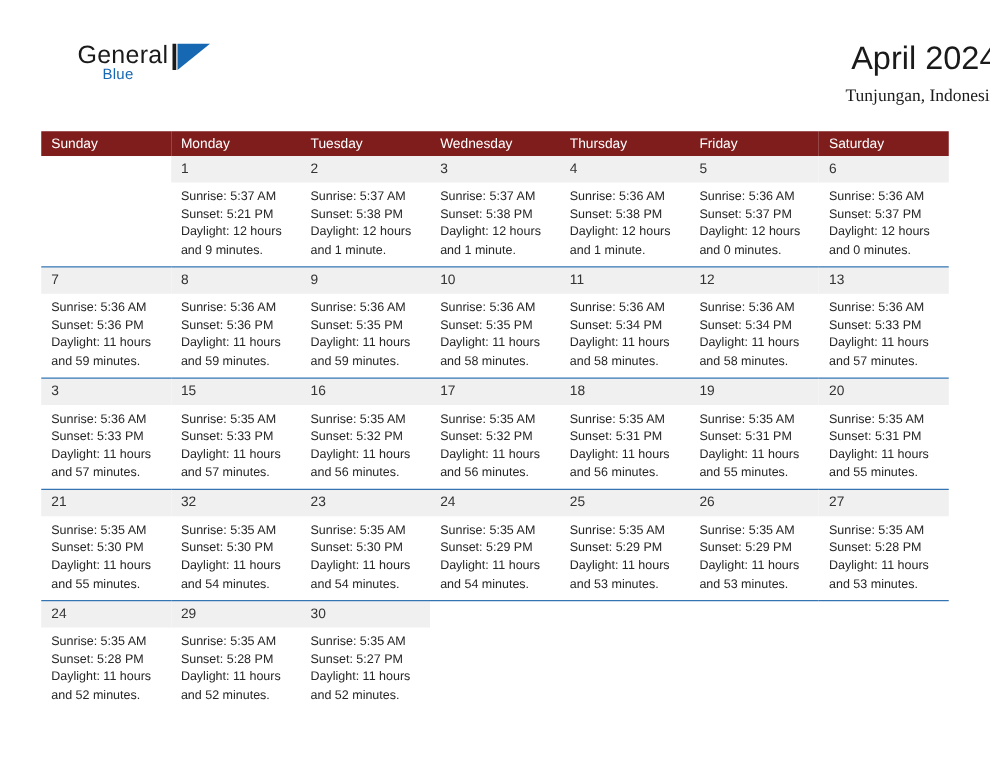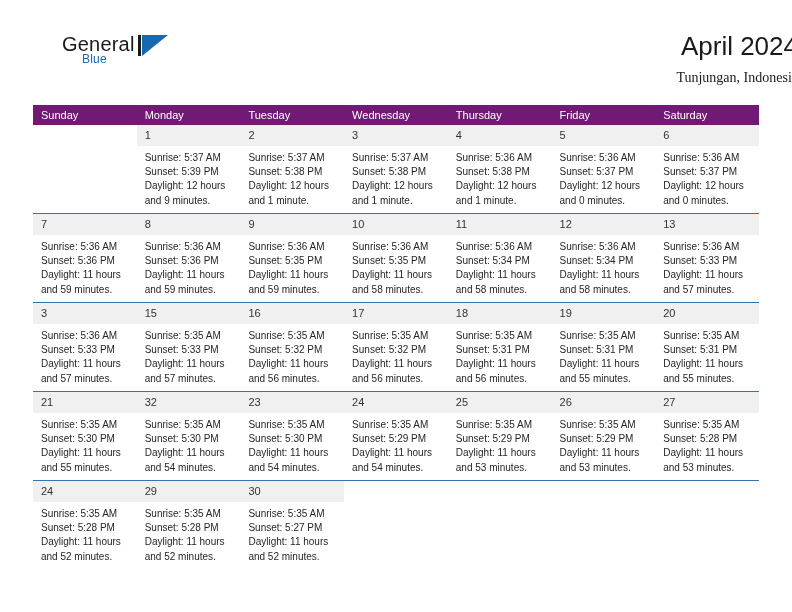--- a/index.html
+++ b/index.html
@@ -100,21 +100,21 @@
     position: absolute;
     left: 33px;
     top: 105px;
     width: 726px;
     border-collapse: collapse;
     table-layout: fixed;
   }
   .calendar col { width: 103.71px; }
 
   .dow-row th {
-    background: #701a75;
+    background: #7f1d1d;
     color: #ffffff;
     font-size: 11px;
     font-weight: normal;
     text-align: left;
     padding: 4px 0 4px 8px;
     height: 12px;
     border: none;
   }
 
   td.daycell {
@@ -188,21 +188,21 @@
     </thead>
     <tbody>
         <tr class="week-row">
           <td class="daycell blank">
             <div class="daynum"></div>
           </td>
           <td class="daycell">
             <div class="daynum">1</div>
             <div class="info">
               <div>Sunrise: 5:37 AM</div>
-              <div>Sunset: 5:39 PM</div>
+              <div>Sunset: 5:21 PM</div>
               <div>Daylight: 12 hours</div>
               <div>and 9 minutes.</div>
             </div>
           </td>
           <td class="daycell">
             <div class="daynum">2</div>
             <div class="info">
               <div>Sunrise: 5:37 AM</div>
               <div>Sunset: 5:38 PM</div>
               <div>Daylight: 12 hours</div>

